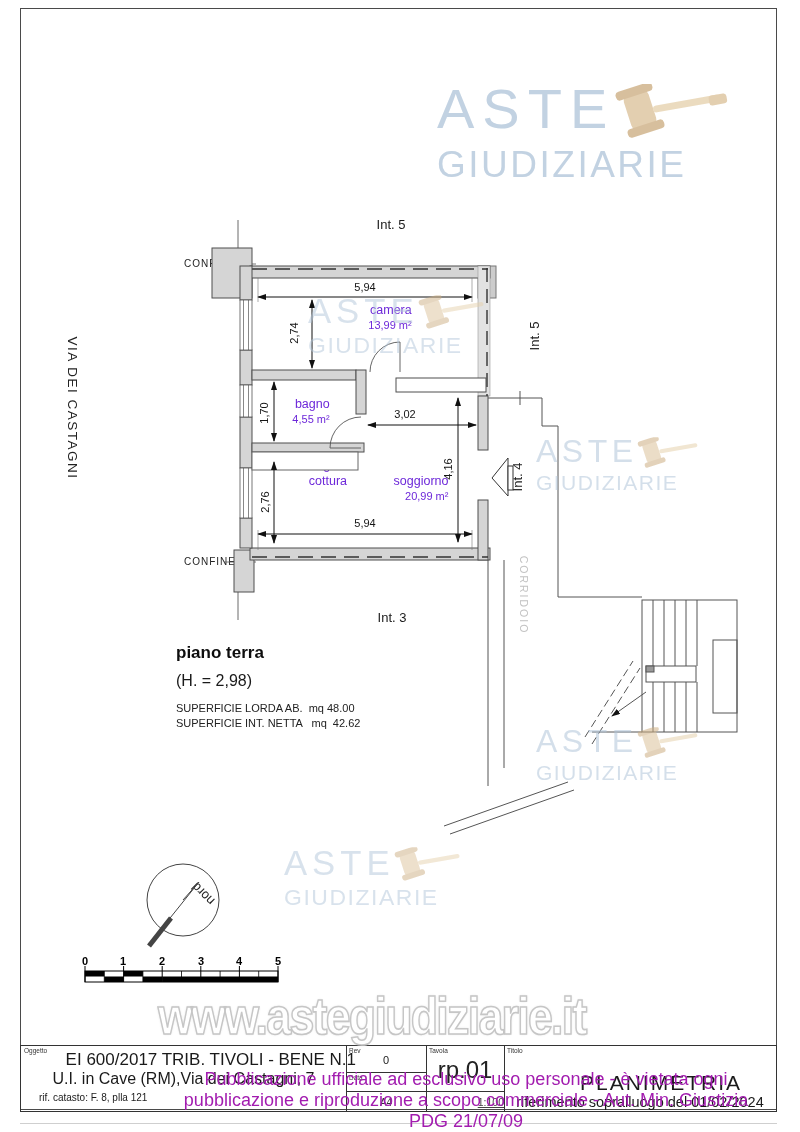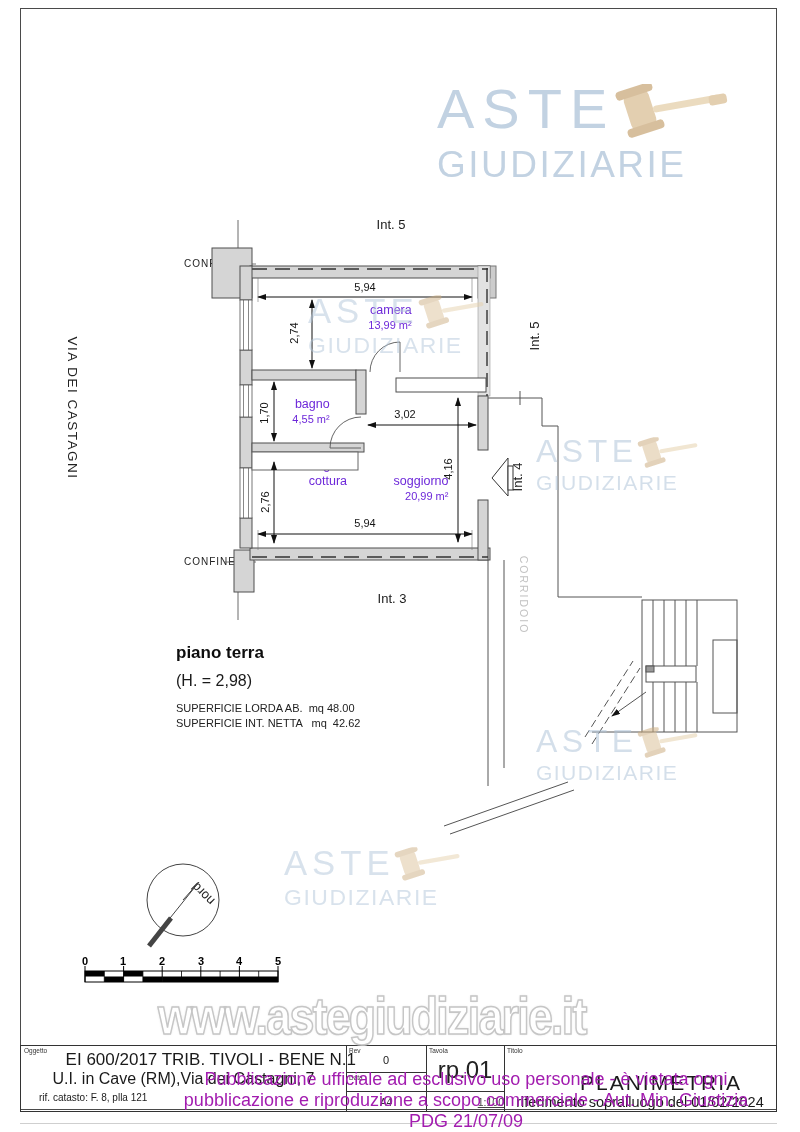--- a/index.html
+++ b/index.html
@@ -220,21 +220,21 @@
         <line x1="181.5" y1="971" x2="181.5" y2="982"></line>
         <line x1="220.1" y1="971" x2="220.1" y2="982"></line>
         <line x1="258.7" y1="971" x2="258.7" y2="982"></line>
       </g>
     </g>
   </svg>
 
   <div class="abs intlabel center" style="left:391px;top:224px;">Int. 5</div>
   <div class="abs intlabel rotccw" style="left:534px;top:336px;">Int. 5</div>
   <div class="abs intlabel rotccw" style="left:517px;top:477px;">Int. 4</div>
-  <div class="abs intlabel center" style="left:392px;top:598px;">Int. 3</div>
+  <div class="abs intlabel center" style="left:392px;top:617px;">Int. 3</div>
   <div class="abs confine" style="left:184px;top:258px;">CONFINE</div>
   <div class="abs confine" style="left:184px;top:556px;">CONFINE</div>
   <div class="abs street rotcw" style="left:72px;top:408px;">VIA DEI CASTAGNI</div>
   <div class="abs corridoio rotcw" style="left:524px;top:595px;">CORRIDOIO</div>
   <div class="abs nord" style="left:203px;top:894px;">nord</div>
 
   <div class="abs roomlabel center" style="left:390px;top:318px;z-index:1;">
     <div>camera</div>
     <div class="area">13,99 m²</div>
   </div>

